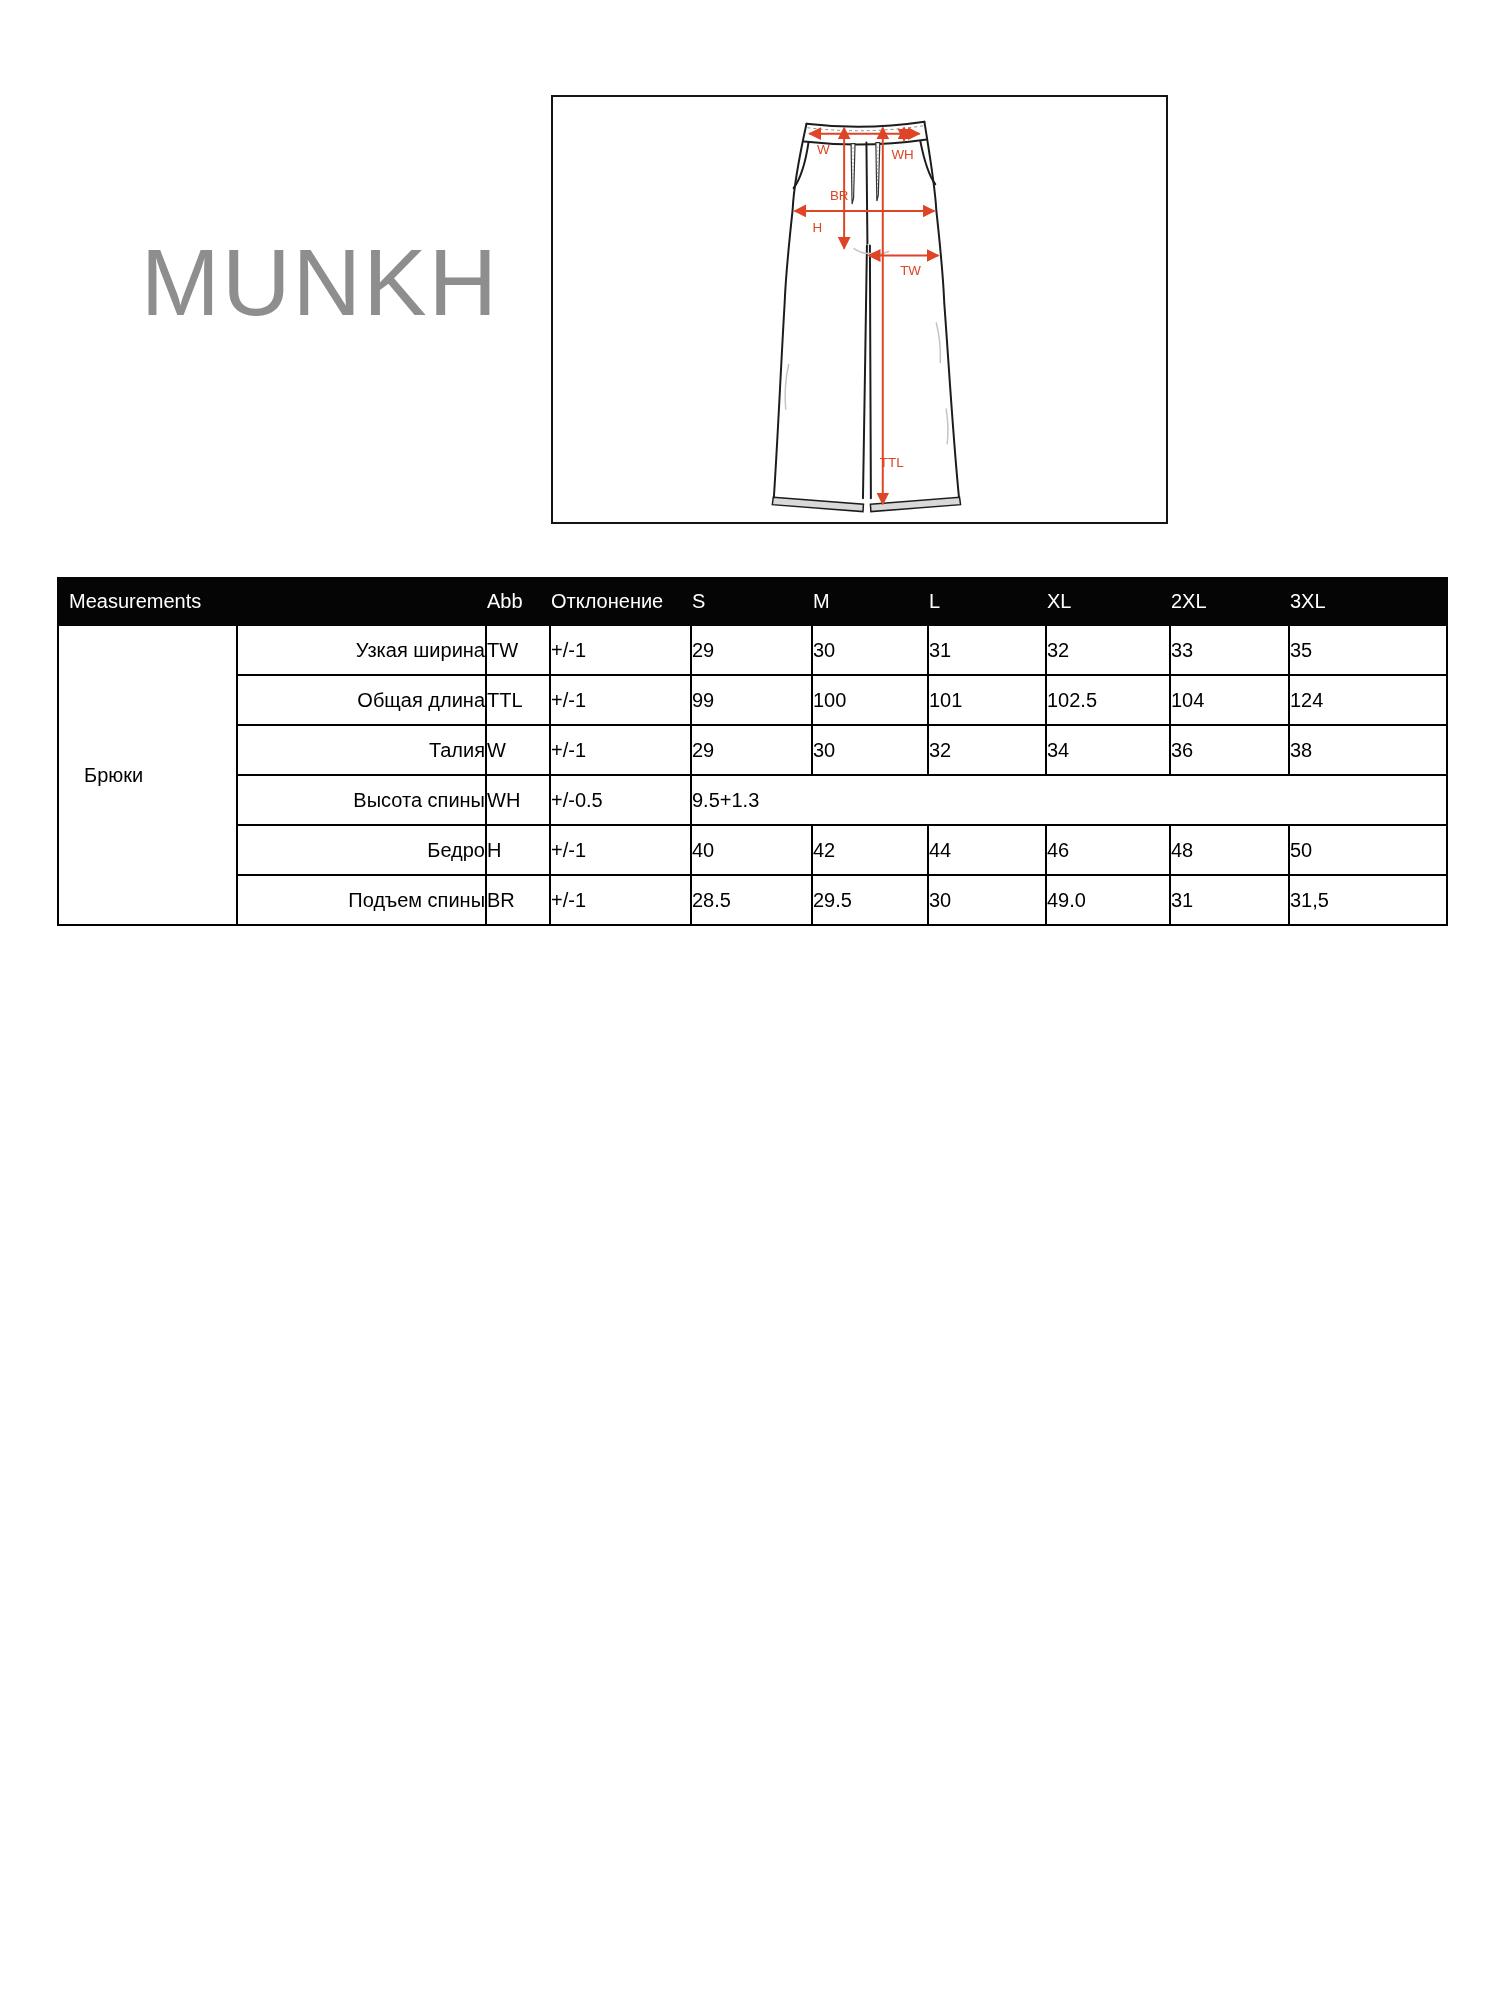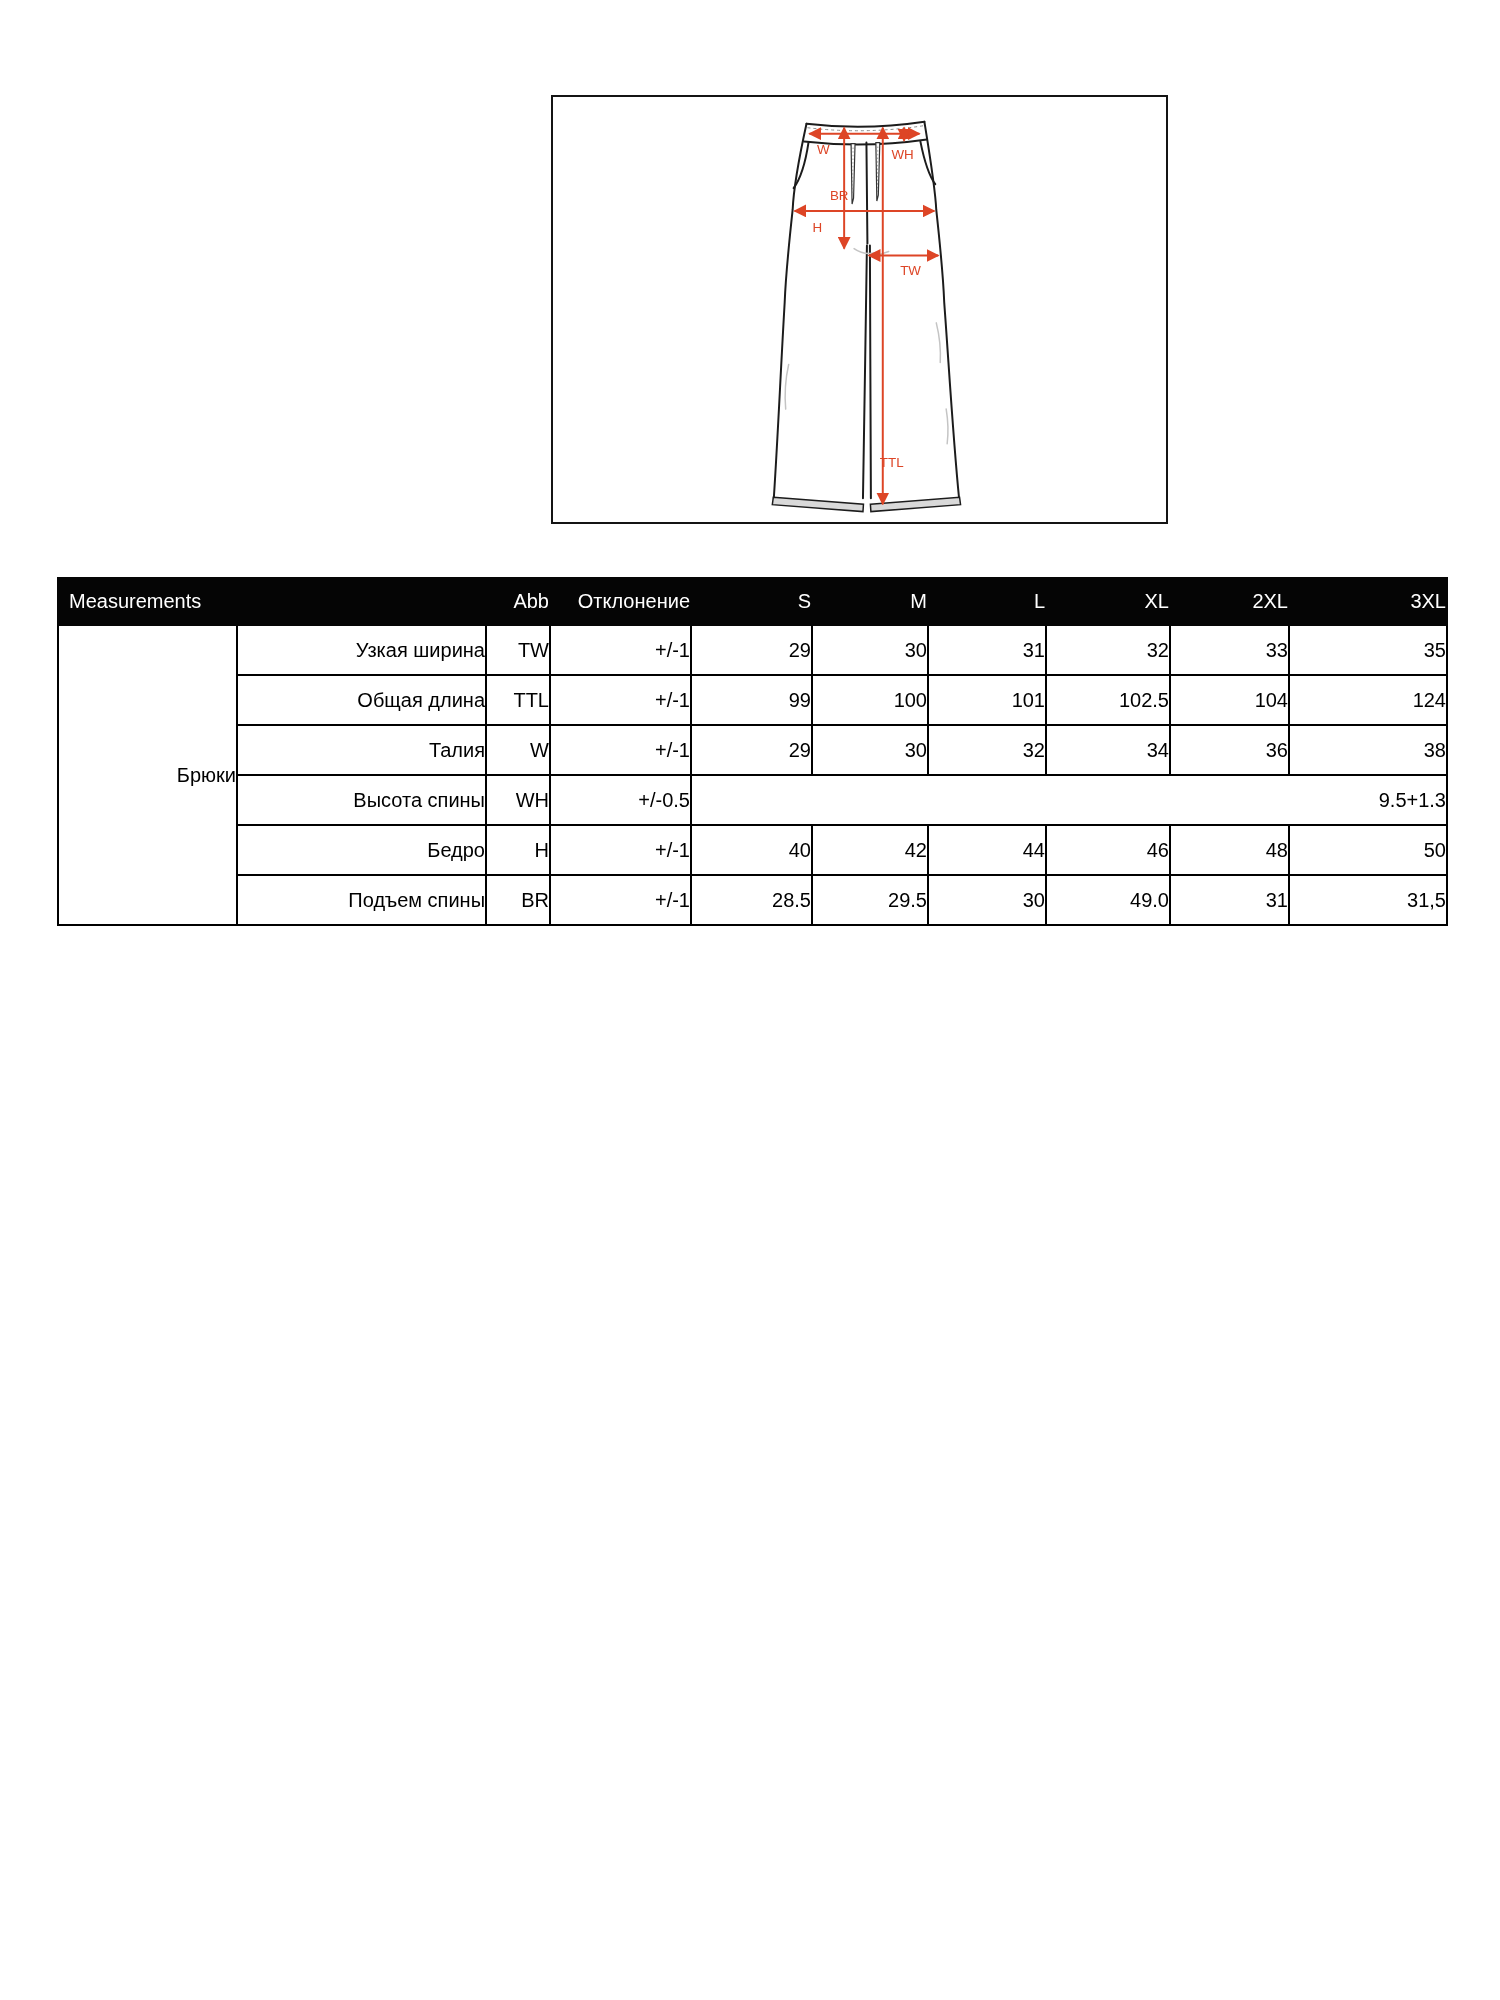--- a/index.html
+++ b/index.html
@@ -10,33 +10,34 @@
   .logo{position:absolute;left:95px;top:238px;width:450px;text-align:center;}
   .logo-name{font-size:95px;line-height:88px;letter-spacing:2px;color:#8e8e8e;font-weight:400;}
   .logo-sub{margin-top:14px;font-size:27px;letter-spacing:5px;color:#949494;font-weight:400;}
 
   
   .draw-box{position:absolute;left:551px;top:95px;width:617px;height:429px;border:2px solid #141414;background:#fff;box-sizing:border-box;}
   .draw-box svg{display:block;width:100%;height:100%;}
 
   
   .size-table{position:absolute;left:57px;top:577px;width:1389px;border-collapse:collapse;table-layout:fixed;font-size:20px;}
-  .size-table th,.size-table td{border:2px solid #000;padding:0;text-align:right;vertical-align:middle;overflow:hidden;white-space:nowrap;}
+  .size-table th,.size-table td{border:2px solid #000;padding:0;text-align:left;vertical-align:middle;overflow:hidden;white-space:nowrap;}
   .size-table thead th{background:#050505;color:#fff;font-weight:400;height:45px;border-color:#050505;margin-left:24px;}
   .size-table thead th.h-meas{text-align:left;padding-left:10px;}
   .size-table tbody td{height:48px;background:#fff;}
   .size-table td.c-label{text-align:right;padding-left:8px;}
   .size-table td.c-cat{font-size:20px;padding-left:25px;}
 </style>
 </head>
 <body>
 
 <div class="page">
 
   <div class="logo">
+    <div class="logo-name">MUNKH</div>
   </div>
 
   <div class="draw-box">
     <svg viewBox="0 0 617 429">
       <defs>
         <marker id="arr" viewBox="0 0 10 10" refX="9" refY="5" markerWidth="6.5" markerHeight="6.5" orient="auto-start-reverse">
           <path d="M0,0 L10,5 L0,10 z" fill="#dd4526"></path>
         </marker>
       </defs>
 

